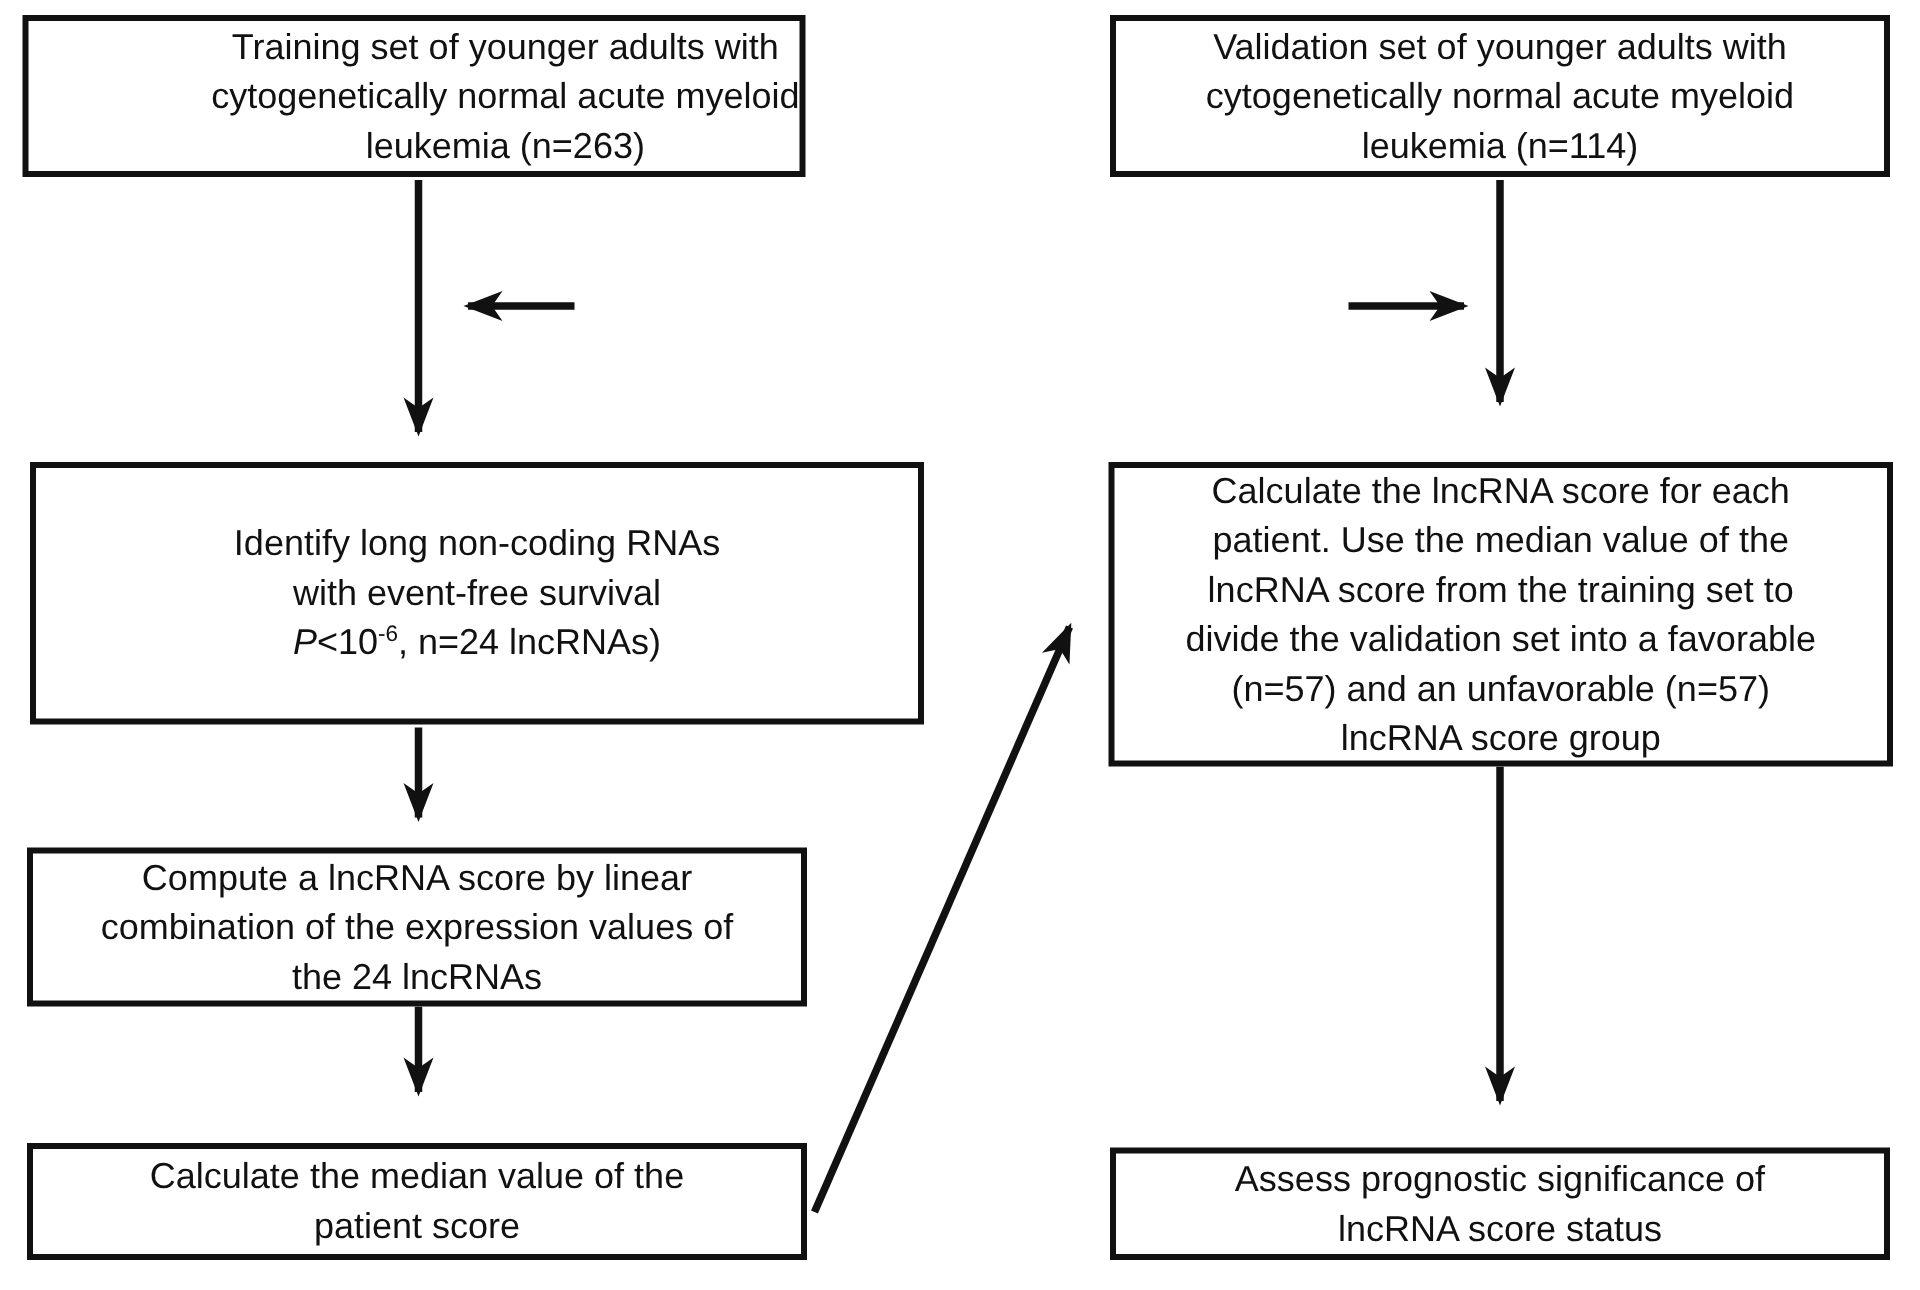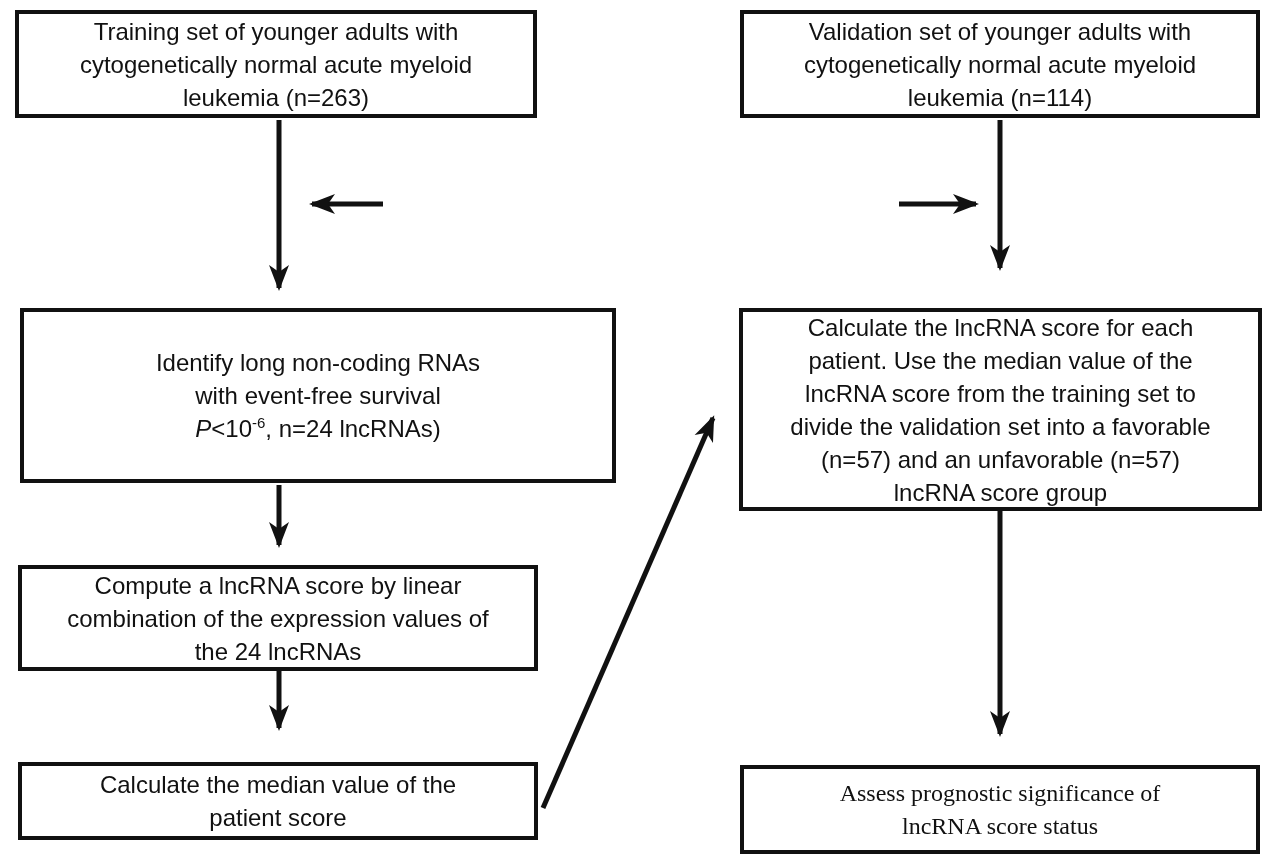--- a/index.html
+++ b/index.html
@@ -41,28 +41,28 @@
   }
   .pvalue-line sup {
     font-size: 15px;
     vertical-align: super;
     line-height: 0;
   }
   .pvalue-line i {
     font-style: italic;
   }
   
-  #box-training   { left: 15px;  top: 10px;  width: 522px; height: 108px; }
+  #box-training   { left: 15px;  top: 10px;  width: 522px; height: 108px; align-items: flex-end; }
   #box-validation { left: 740px; top: 10px;  width: 520px; height: 108px; }
   #box-profiling  { left: 382px; top: 166px; width: 518px; height: 77px;  }
   #box-identify   { left: 20px;  top: 308px; width: 596px; height: 175px; }
   #box-score      { left: 739px; top: 308px; width: 523px; height: 203px; }
   #box-compute    { left: 18px;  top: 565px; width: 520px; height: 106px; }
   #box-median     { left: 18px;  top: 762px; width: 520px; height: 78px;  }
-  #box-assess     { left: 740px; top: 765px; width: 520px; height: 89px; font-family: Liberation Serif, serif;  }
+  #box-assess     { left: 740px; top: 765px; width: 520px; height: 75px;  }
 </style>
 </head>
 <body>
 
 <div class="canvas">
 
   <svg class="arrow-layer" viewBox="0 0 1280 860" xmlns="http://www.w3.org/2000/svg">
     <defs>
       <marker id="ah" markerUnits="userSpaceOnUse" markerWidth="28" markerHeight="24" refX="24" refY="12" orient="auto">
         <path d="M1,2 L27,12 L1,22 L8,12 Z" fill="#111111"></path>

